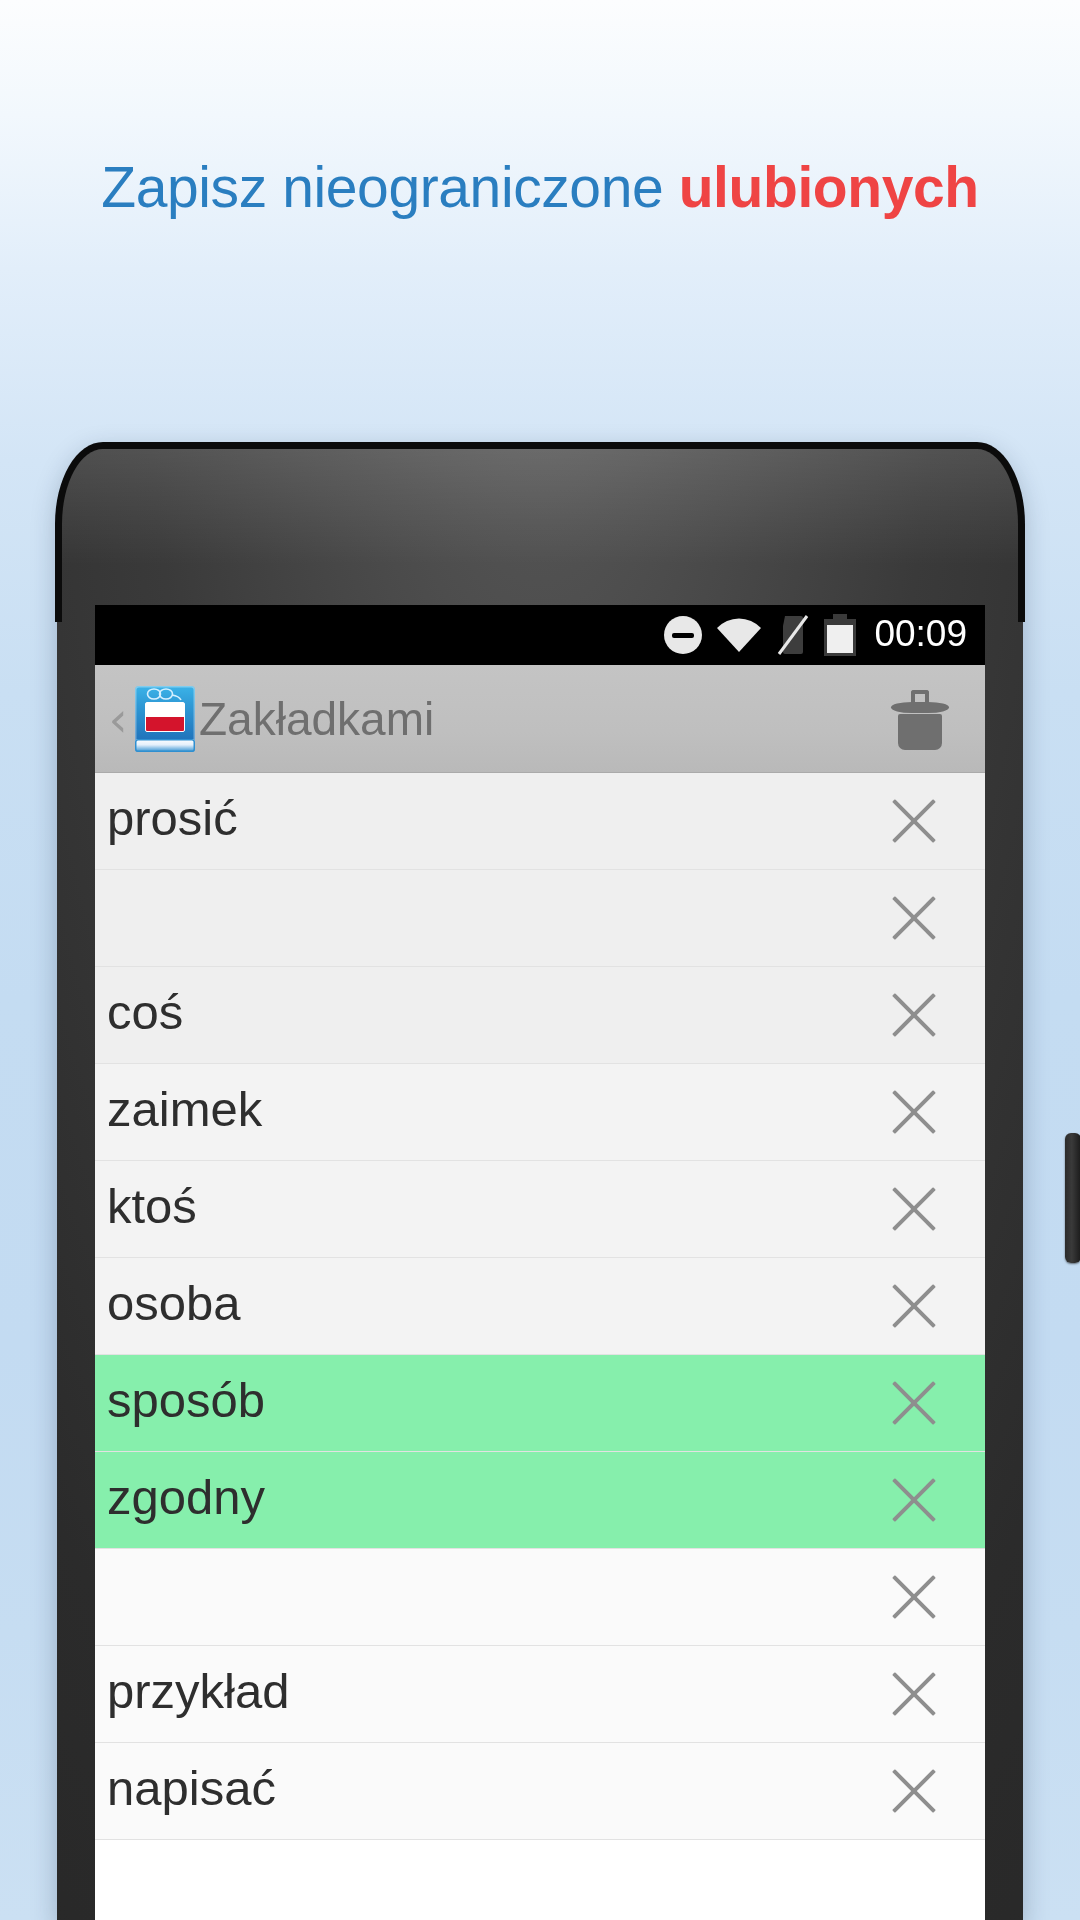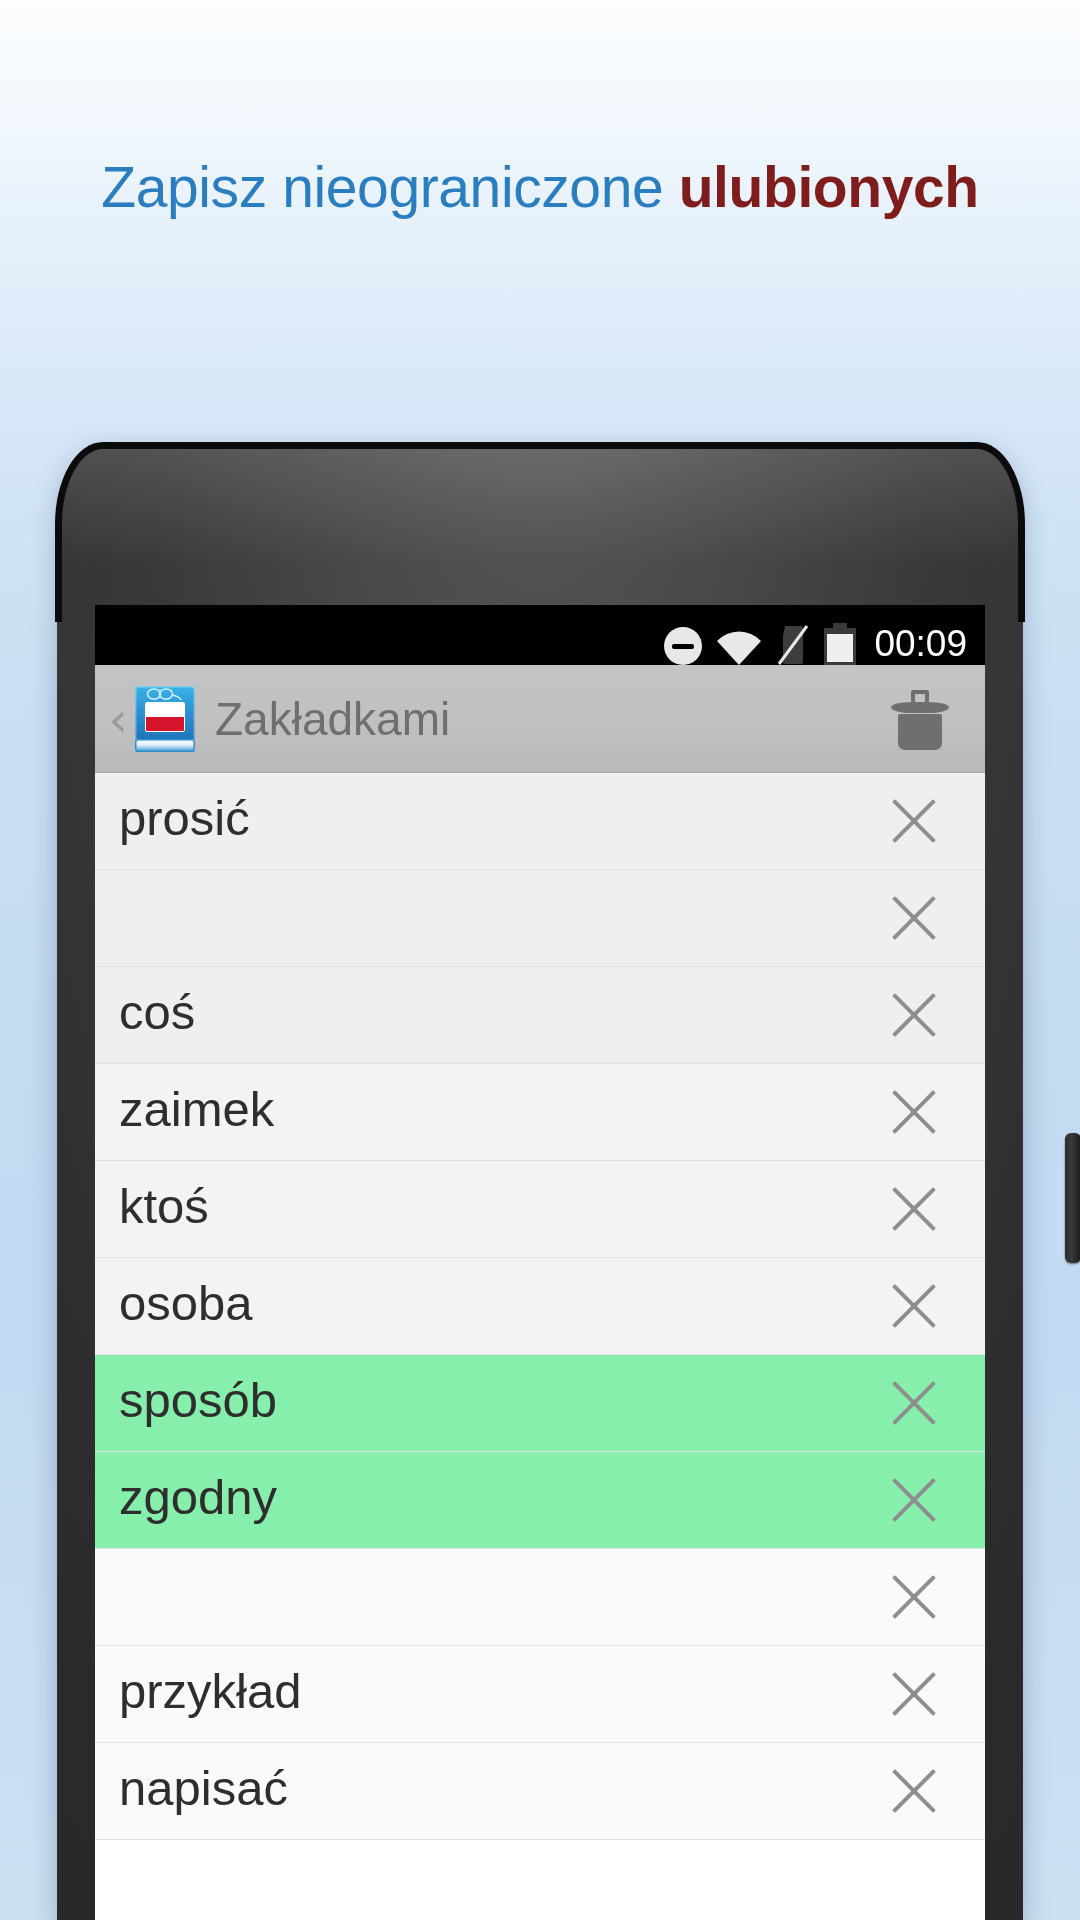--- a/index.html
+++ b/index.html
@@ -24,21 +24,21 @@
     position:absolute;
     left:0; right:0;
     top:155px;
     text-align:center;
     font-size:57px;
     line-height:1.15;
     color:#2a7ec0;
     letter-spacing:-0.4px;
     white-space:nowrap;
   }
-  .headline .bold { font-weight:bold; color:#7f1d1d; }
+  .headline .bold { font-weight:bold; color:#ef4444; }
 
   
   .phone {
     position:absolute;
     left:57px;
     top:445px;
     width:966px;
     height:1480px;
   }
 
@@ -128,21 +128,21 @@
     height:1315px;
     background:#fff;
     overflow:hidden;
   }
 
   
   .statusbar {
     height:60px;
     background:#000;
     display:flex;
-    align-items:flex-end;
+    align-items:center;
     justify-content:flex-end;
     padding-right:18px;
     gap:14px;
   }
   .sb-icon { display:flex; align-items:center; }
   .dnd {
     width:38px; height:38px; border-radius:50%;
     background:#e8e8e8;
     position:relative;
   }
@@ -216,21 +216,21 @@
   }
   .app-icon .pages {
     position:absolute; left:0; bottom:0; width:60px; height:13px;
     border-radius:3px;
     background:linear-gradient(180deg,#ffffff 0%,#e4f0fb 45%,#2f8fd0 100%);
     box-shadow:inset 0 0 0 1.5px #2f8fd0;
   }
   .app-title {
     font-size:46px;
     color:#6f6f6f;
-    margin-left:20px;
+    margin-left:4px;
     letter-spacing:0px;
     font-weight:normal;
   }
   .trash-btn {
     position:absolute;
     right:36px; top:50%;
     transform:translateY(-50%);
     width:58px; height:62px;
   }
   .trash-lid {
@@ -249,21 +249,21 @@
     border-radius:2px 2px 7px 7px;
   }
 
   
   .list { background:#fafafa; }
   .row {
     height:97px;
     display:flex;
     align-items:center;
     border-bottom:1px solid #e2e2e2;
-    padding-left:24px;
+    padding-left:12px;
     padding-right:10px;
     position:relative;
   }
   .row.shade-a { background:#efefef; }
   .row.shade-b { background:#f3f3f3; }
   .row.shade-c { background:#86efac; }
   .row.shade-d { background:#fafafa; }
   .row-label {
     font-size:49px;
     color:#2e2e2e;

